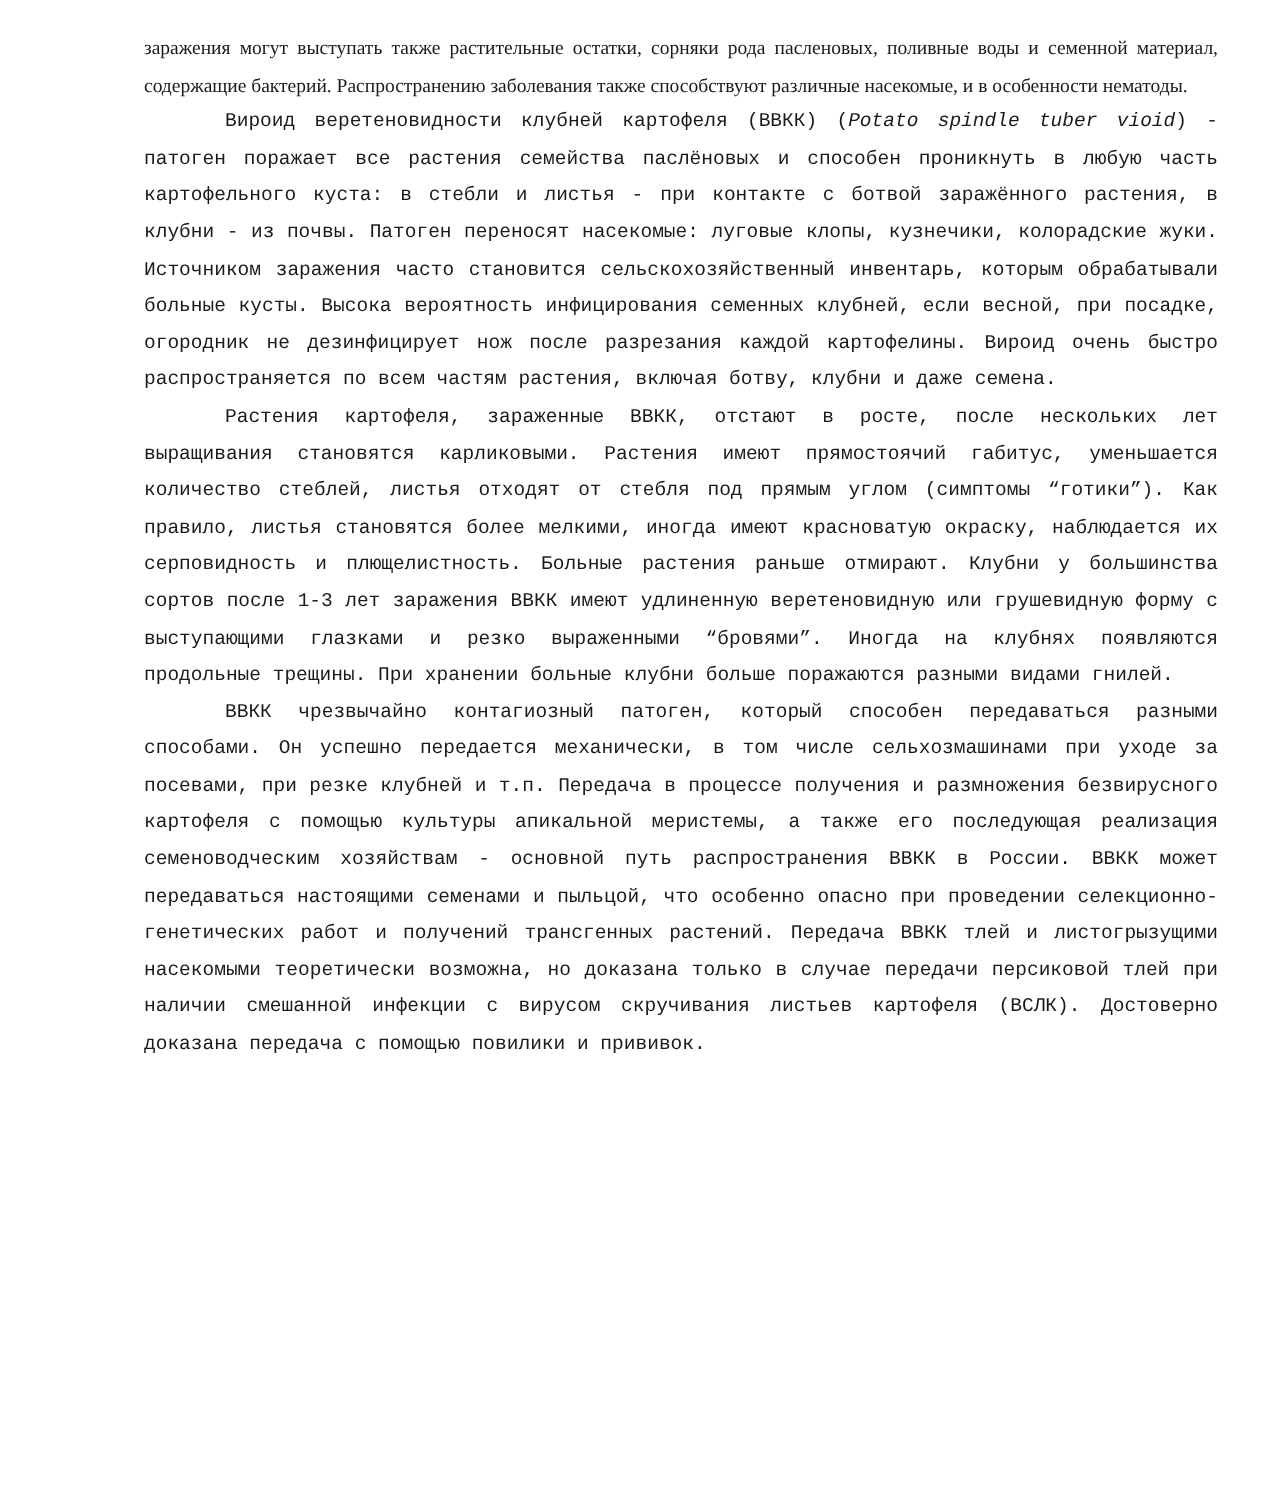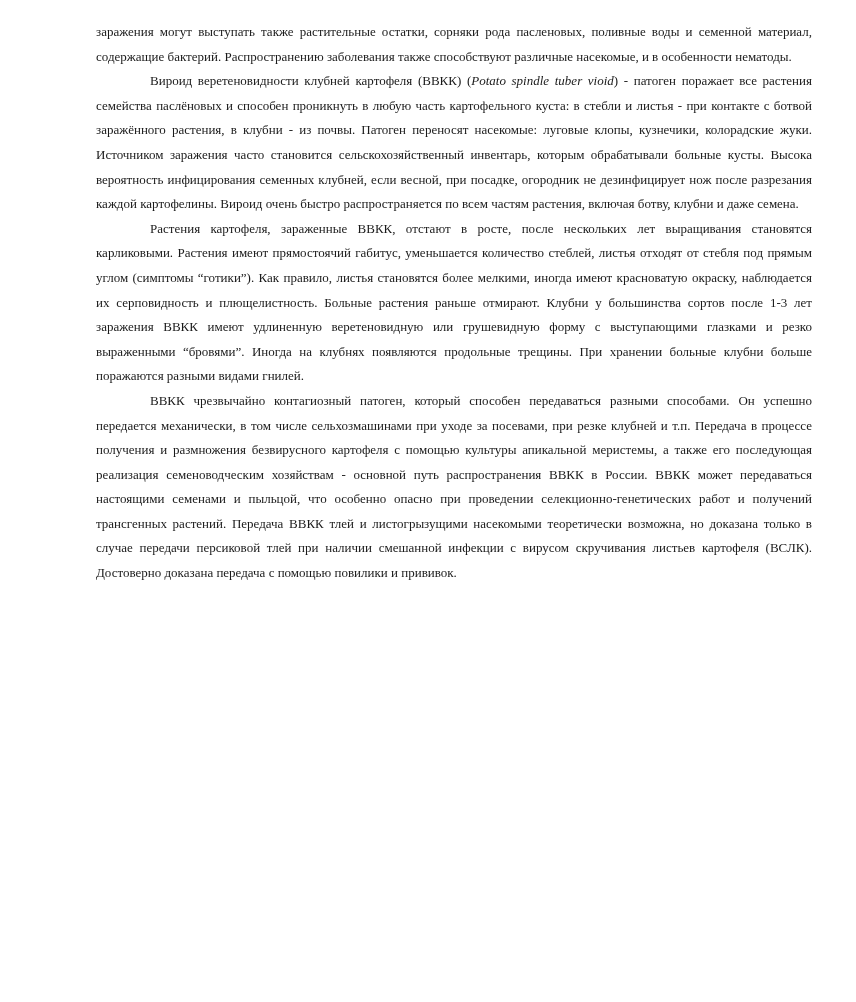--- a/index.html
+++ b/index.html
@@ -25,20 +25,21 @@
     text-align: justify;
     -webkit-font-smoothing: antialiased;
   }
   .para {
     margin: 0;
     padding: 0;
     text-align: justify;
   }
   .para.indent {
     text-indent: 54px;
+    font-family: Liberation Mono, monospace;
   }
   .para .it {
     font-style: italic;
   }
 </style>
 </head>
 <body>
 
 <div class="page">
   <p class="para">заражения могут выступать также растительные остатки, сорняки рода пасленовых, поливные воды и семенной материал, содержащие бактерий. Распространению заболевания также способствуют различные насекомые, и в особенности нематоды.</p>

